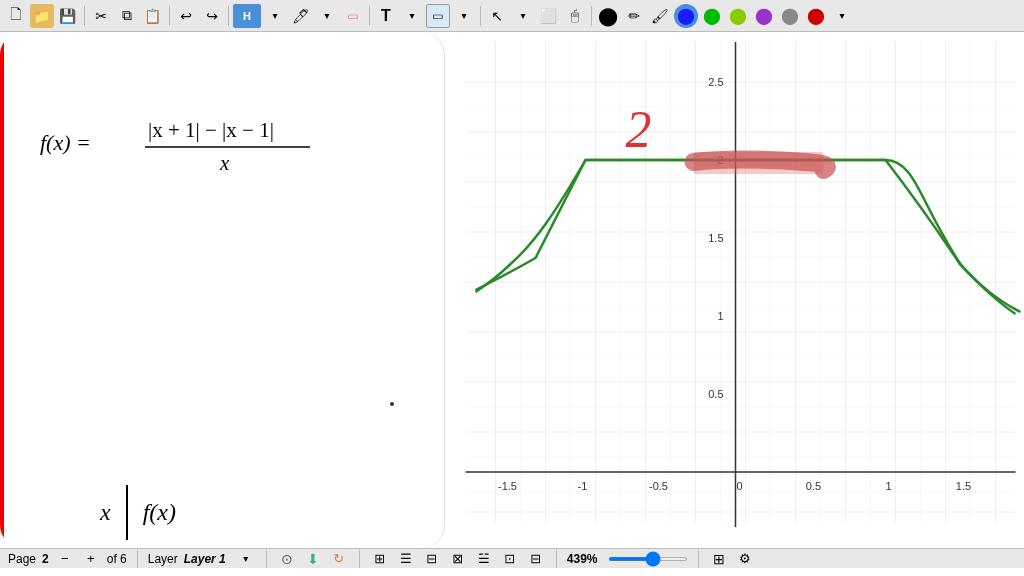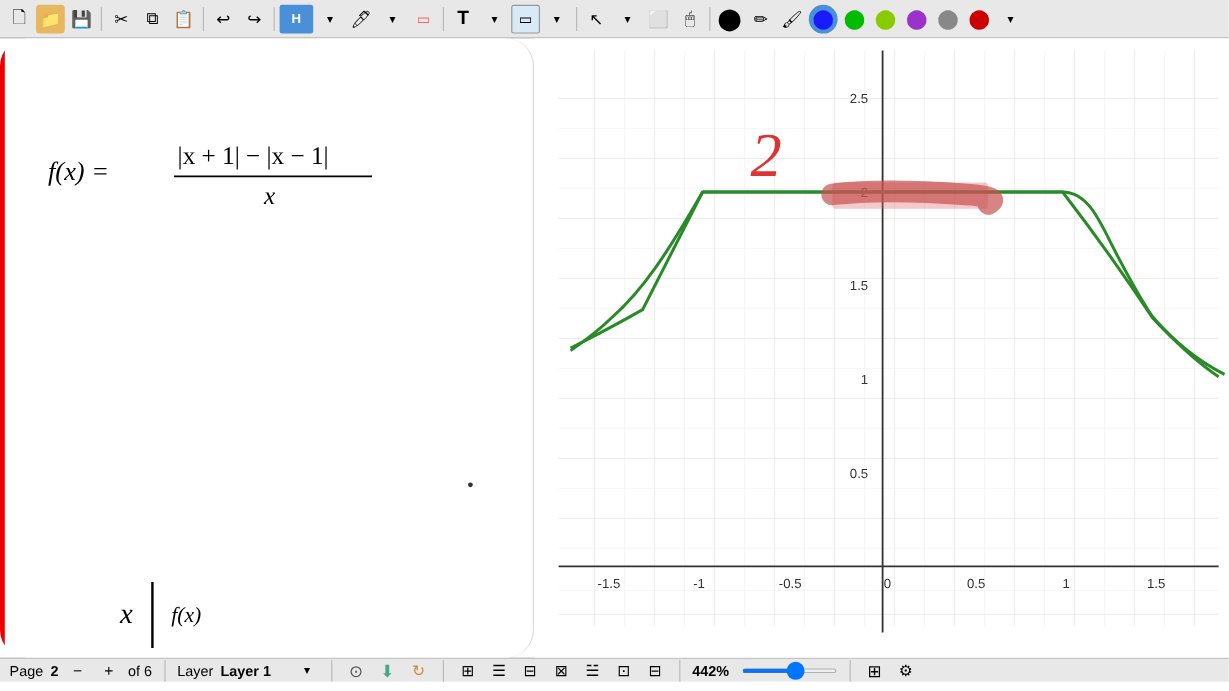--- a/index.html
+++ b/index.html
@@ -168,21 +168,21 @@
         <text x="180" y="68" font-size="21" font-family="serif" font-style="italic">x</text>
       </svg>
     </div>
 
 
     <div class="dot-marker" style="top:370px; left:390px;"></div>
 
     <div style="position:absolute; bottom:8px; left:100px; display:flex; align-items:center;">
       <span style="font-size:24px; font-style:italic; font-family:serif;">x</span>
       <div style="width:2px; height:55px; background:#000; margin:0 15px;"></div>
-      <span style="font-size:18px; font-style:italic; font-family:serif;">f(x)</span>
+      <span style="font-size:24px; font-style:italic; font-family:serif;">f(x)</span>
     </div>
   </div>
 
   <div id="right-panel">
     <svg id="graph-svg" viewBox="0 0 578 516" preserveAspectRatio="xMidYMid meet">
 
       <rect width="578" height="516" fill="white"></rect>
 
       <g stroke="#ddd" stroke-width="0.5">
         <line x1="50" y1="10" x2="50" y2="490"></line>
@@ -290,40 +290,40 @@
   <span style="font-weight:bold;">2</span>
 
   <button class="sb-btn">−</button>
   <button class="sb-btn">+</button>
 
   <span>of 6</span>
 
   <div class="sb-sep"></div>
 
   <span>Layer</span>
-  <span style="font-weight:bold; margin-right:14px;">Layer 1</span>
+  <span style="font-weight:bold; margin-right:4px;font-style:italic;">Layer 1</span>
   <button class="sb-btn" style="font-size:10px;">▾</button>
 
   <div class="sb-sep"></div>
 
   <button class="sb-btn" style="font-size:14px; color:#555;">⊙</button>
   <button class="sb-btn" style="font-size:14px; color:#4a8;">⬇</button>
   <button class="sb-btn" style="font-size:13px; color:#c84;">↻</button>
 
   <div class="sb-sep"></div>
 
   <button class="sb-btn">⊞</button>
   <button class="sb-btn">☰</button>
   <button class="sb-btn">⊟</button>
   <button class="sb-btn">⊠</button>
   <button class="sb-btn">☱</button>
   <button class="sb-btn">⊡</button>
   <button class="sb-btn">⊟</button>
 
   <div class="sb-sep"></div>
 
-  <span style="font-weight:bold; min-width:35px;">442%</span>
+  <span style="font-weight:bold; min-width:35px;">439%</span>
   <input type="range" class="zoom-slider" min="10" max="400" value="238" style="">
 
   <div class="sb-sep"></div>
   <button class="sb-btn" style="font-size:14px;">⊞</button>
   <button class="sb-btn">⚙</button>
 </div>
 
 </body></html>

